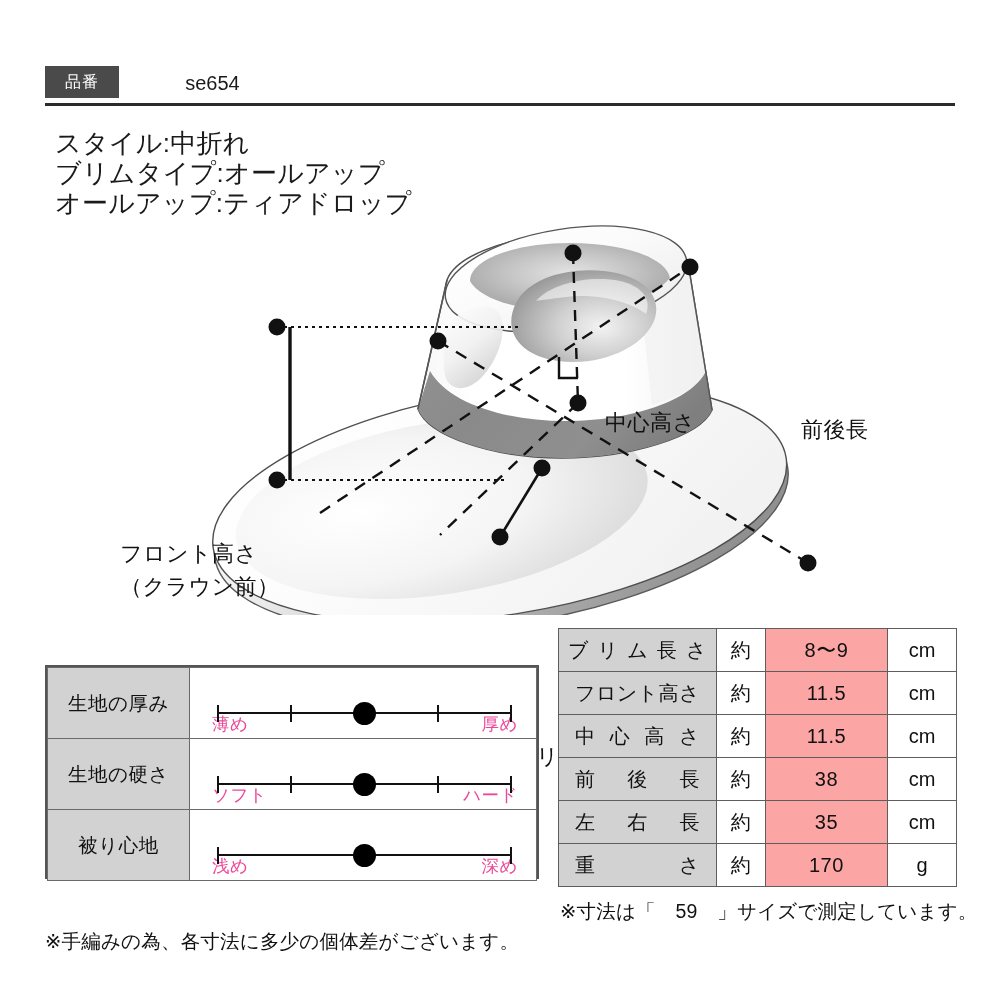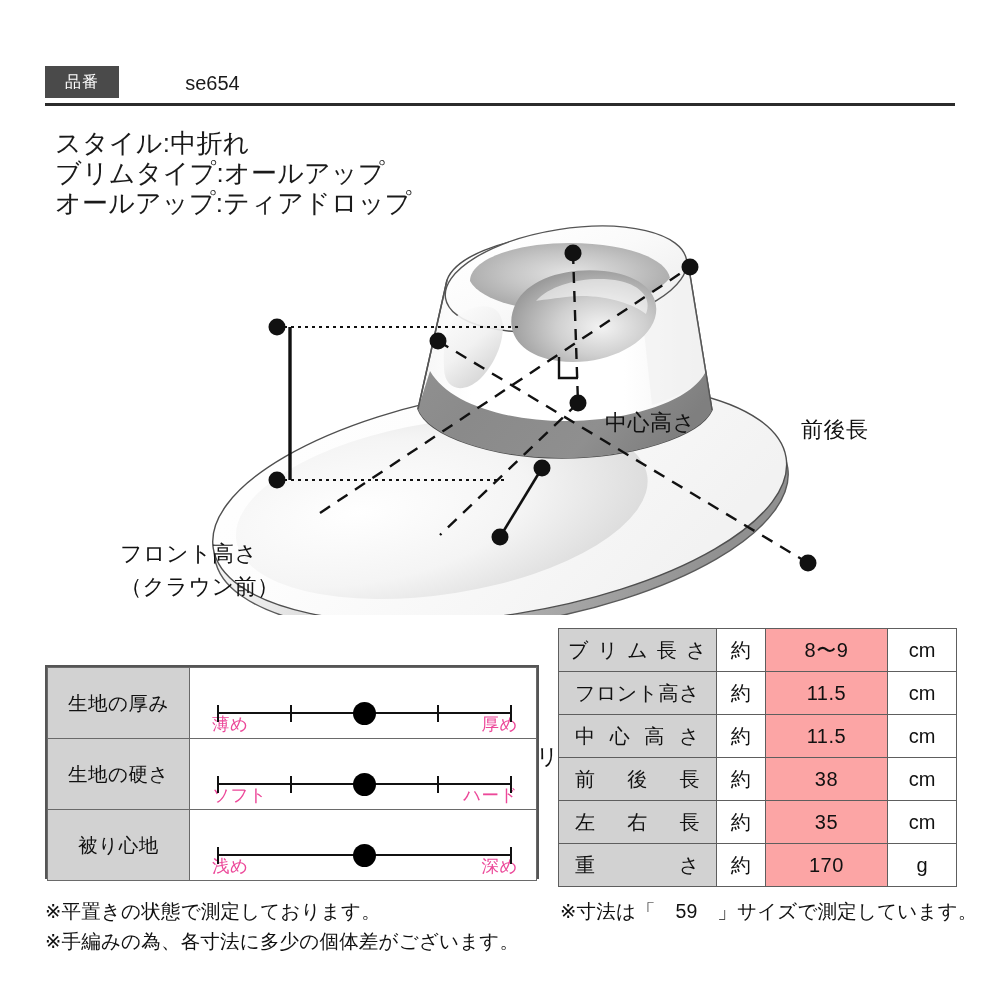--- a/index.html
+++ b/index.html
@@ -399,17 +399,16 @@
               </span>
             </td>
             <td class="m-yaku">約</td>
             <td class="m-val">170</td>
             <td class="m-unit">g</td>
           </tr>
         </tbody>
     </table>
   </div>
 
-  <div class="note" id="note-l1">※平置きの状態で測定しております。</div>
   <div class="note" id="note-l2">※手編みの為、各寸法に多少の個体差がございます。</div>
   <div class="note" id="note-r1">※寸法は「　59　」サイズで測定しています。</div>
 
 </div>
 
 </body></html>

